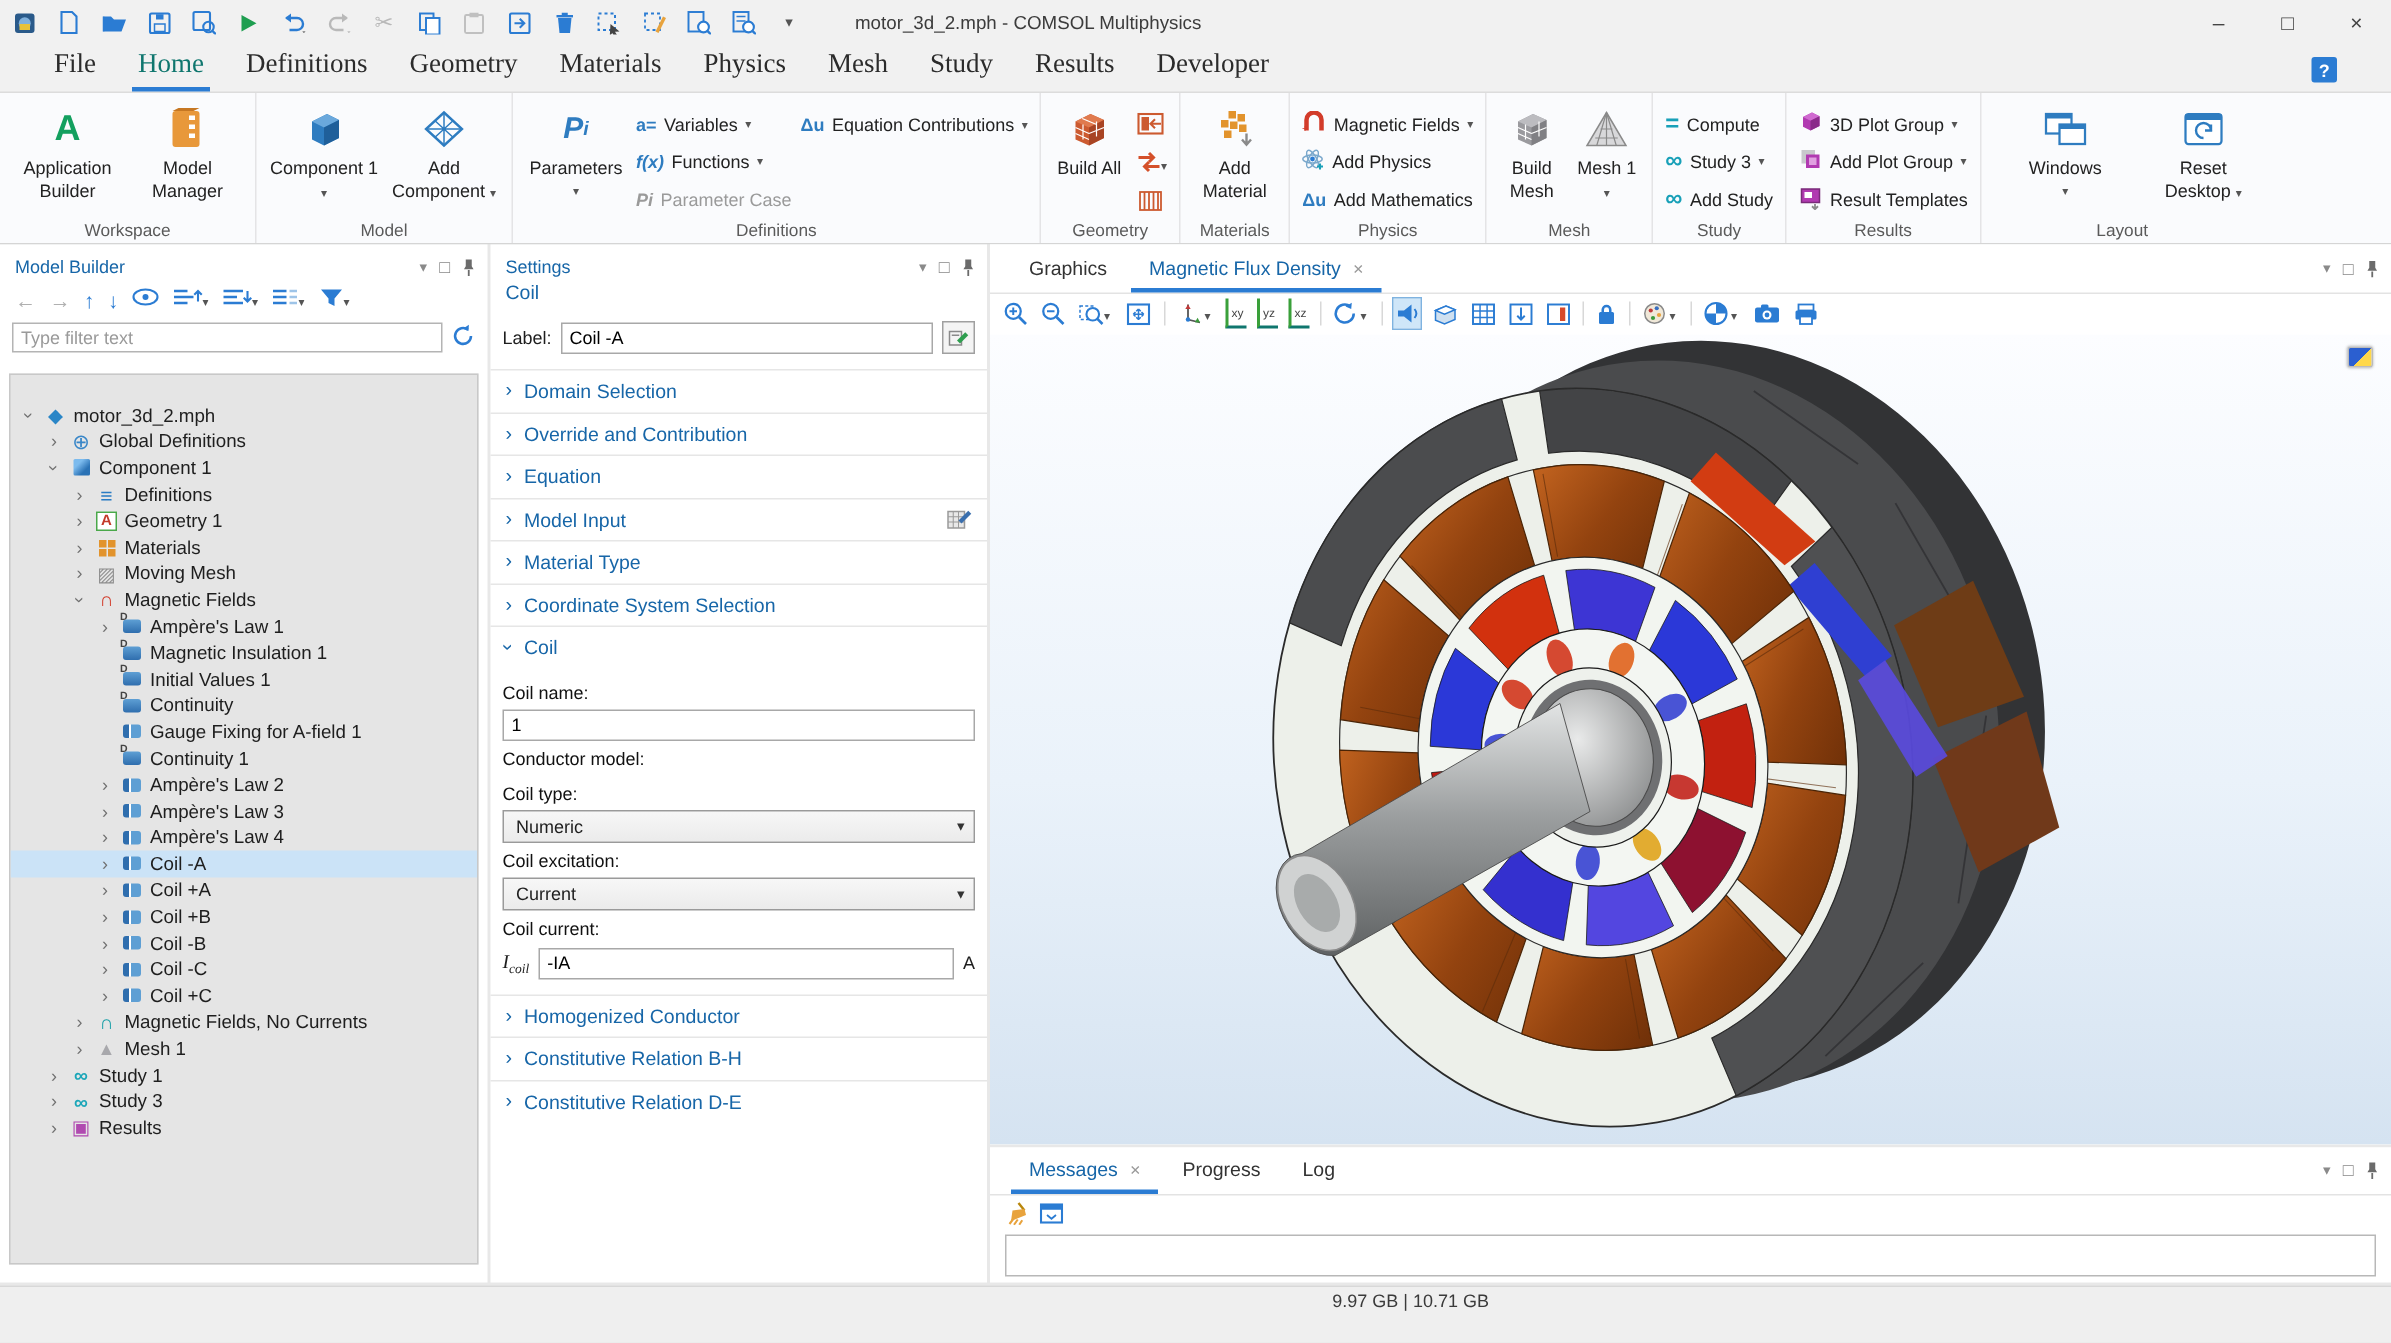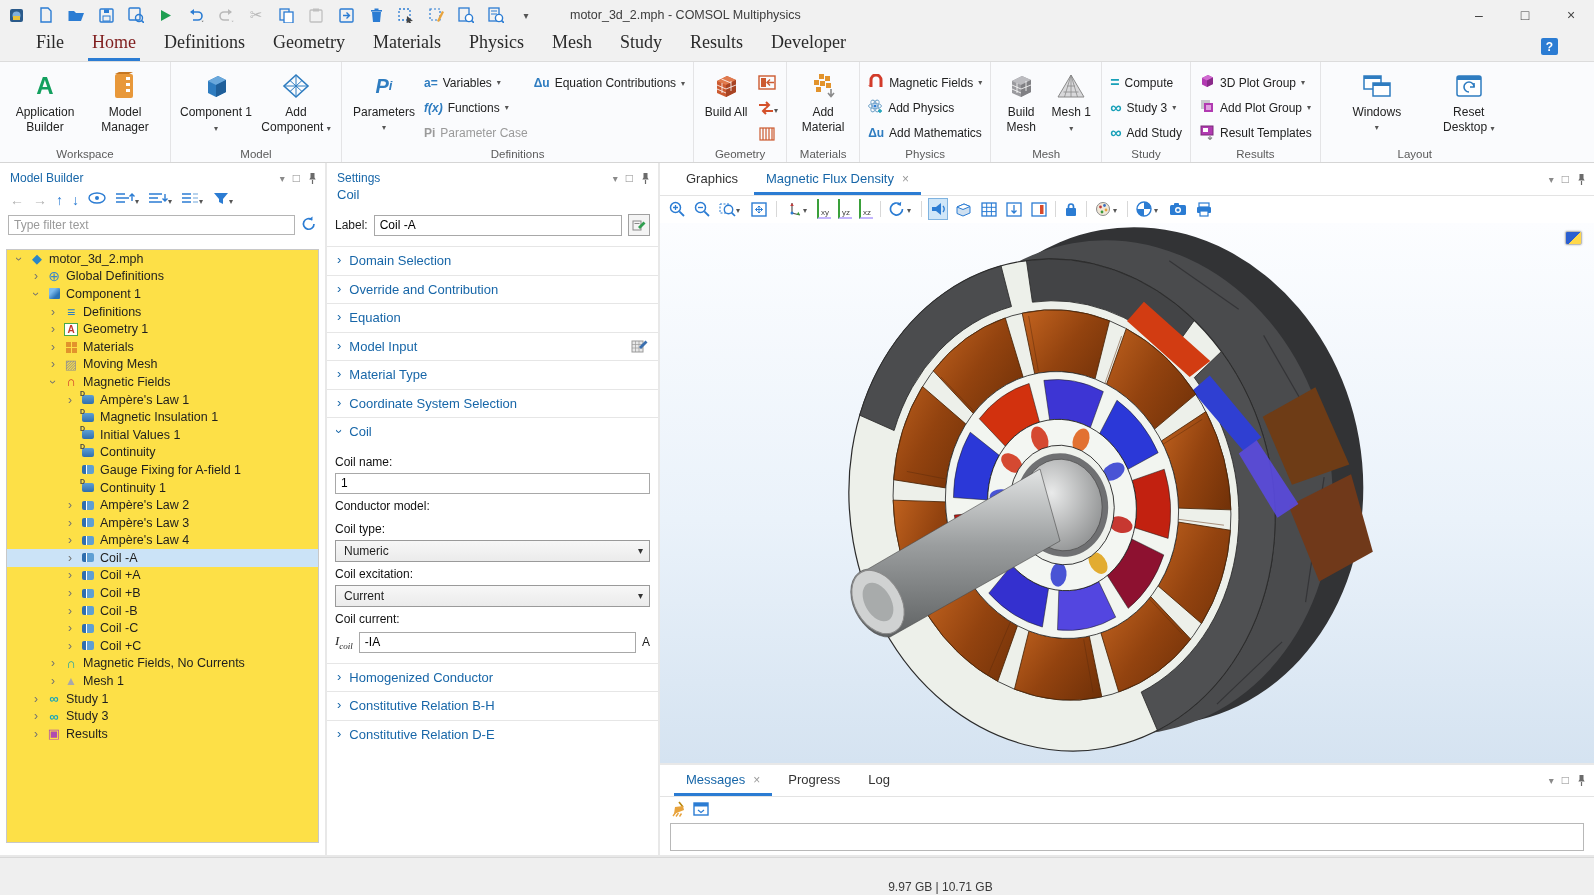--- a/index.html
+++ b/index.html
@@ -10,21 +10,21 @@
     display:flex; align-items:center; padding-left:6px; }
   .qat { display:flex; align-items:center; gap:10px; }
   .qbtn { width:20px; height:20px; display:flex; align-items:center; justify-content:center; }
   .title-text { margin-left:34px; color:#3c3c3c; font-size:12.5px; }
   .wctrl { position:absolute; right:0; top:0; height:30px; display:flex; }
   .wbtn { width:46px; height:30px; display:flex; align-items:center; justify-content:center; color:#444; font-size:14px; }
   
   #menubar { position:absolute; left:0; top:30px; width:1594px; height:32px; background:#f1f1f1;
     display:flex; align-items:flex-end; padding:0 0 0 22px; border-bottom:1px solid #dcdcdc; }
   .menu-item { padding:6px 14px 8px; font-size:18px; color:#2b2b2b; position:relative;font-family:Liberation Serif, serif; }
-  .menu-item.active { color:#7f1d1d; }
+  .menu-item.active { color:#0f766e; }
   .menu-item.active::after { content:""; position:absolute; left:10px; right:10px; bottom:0;
     height:3px; background:#2b7cd3; }
   .help-box { position:absolute; right:36px; top:38px; width:17px; height:17px; background:#2b7cd3;
     border-radius:2px; color:#fff; font-weight:bold; font-size:12px; display:flex; align-items:center; justify-content:center; }
   
   #ribbon { position:absolute; left:0; top:62px; width:1594px; height:101px; background:#fafbfd;
     border-bottom:1px solid #d5d5d5; display:flex; }
   .rgroup { position:relative; border-right:1px solid #e4e4e6; padding:6px 8px 18px; display:flex; gap:6px; }
   .rgroup-label { position:absolute; bottom:2px; left:0; right:0; text-align:center; color:#5a5a5a; font-size:11.5px; }
   .bigbtn { width:74px; display:flex; flex-direction:column; align-items:center; justify-content:flex-start;
@@ -53,21 +53,21 @@
   
   .mb-toolbar { display:flex; align-items:center; gap:9px; padding:6px 10px 4px; }
   .mb-toolbar .t { font-size:14px; }
   .arrow-gray { color:#b0b0b0; }
   .arrow-blue { color:#2b7cd3; }
   .filter-row { display:flex; align-items:center; gap:6px; padding:3px 8px; }
   .filter-row input { flex:1; height:20px; border:1px solid #b4b4b4; padding:0 5px; font-size:12px;
     font-family:"Liberation Sans", sans-serif; color:#333; }
   .filter-row input::placeholder { color:#9a9a9a; }
   #tree-box { position:absolute; left:6px; right:6px; top:86px; bottom:12px; border:1px solid #c8c8c8;
-    background:#fde047; overflow:hidden; padding-top:0; }
+    background:#e5e5e5; overflow:hidden; padding-top:18px; }
   .tree-row { display:flex; align-items:center; gap:4px; height:17.6px; white-space:nowrap; font-size:12.5px; }
   .tree-row.selected { background:#cbe3f7; }
   .tchev { width:12px; text-align:center; color:#707070; font-size:12px; flex:none; display:inline-block; }
   .tchev.exp { transform:rotate(90deg); }
   .ticon { width:16px; height:15px; display:inline-flex; align-items:center; justify-content:center; flex:none; position:relative; }
   .ticon[data-icon="model-file-icon"]::before { content:"◆"; color:#2a86c7; font-size:13px; }
   .ticon[data-icon="globe-icon"]::before { content:"⊕"; color:#3a87c8; font-size:14px; }
   .ticon[data-icon="component-icon"]::before { content:""; width:11px; height:11px; border-radius:1px;
     background:linear-gradient(135deg,#7cbbee 30%,#2a72b5 70%); }
   .ticon[data-icon="definitions-icon"]::before { content:"≡"; color:#2a7cc4; font-weight:bold; font-size:14px; }
@@ -113,32 +113,32 @@
   .gtab-bar { height:33px; display:flex; align-items:flex-end; padding-left:12px; border-bottom:1px solid #e3e3e3;
     background:#fff; position:relative; }
   .gtab { padding:7px 14px 9px; font-size:13px; color:#333; position:relative; display:flex; gap:8px; align-items:center; }
   .gtab.active { color:#1766a8; }
   .gtab.active::after { content:""; position:absolute; left:2px; right:2px; bottom:0; height:3px; background:#2b7cd3; }
   .gtab .x { color:#9a9a9a; font-size:12px; }
   .gtoolbar { height:26px; display:flex; align-items:center; gap:7px; padding:0 8px; background:#fff; }
   .gdiv { width:1px; height:16px; background:#d8d8d8; }
   .gbtn { height:20px; display:flex; align-items:center; justify-content:center; padding:0 1px; }
   .gbtn.active { background:#cfe6f8; outline:1px solid #7fb3e0; }
-  .axisbox { font-size:8px; color:#444; border-bottom:2px solid #c4b5fd; border-left:2px solid #3aa03a;
-    padding:1px 2px 0; line-height:1;align-items:flex-end; }
+  .axisbox { font-size:8px; color:#444; border-bottom:2px solid #0f766e; border-left:2px solid #3aa03a;
+    padding:1px 2px 0; line-height:1; }
   #gview { position:absolute; left:0; top:60px; width:934px; height:540px; }
   .mini-plot { position:absolute; right:12px; top:8px; width:17px; height:14px; border:1px solid #bbb; border-radius:2px;
     background:linear-gradient(135deg,#2b5fd0 55%,#ffd84a 55%); box-shadow:0 0 2px rgba(0,0,0,.3); }
   
   .msg-toolbar { display:flex; align-items:center; gap:8px; padding:4px 10px 2px; }
   .msg-box { position:absolute; left:10px; right:10px; top:58px; height:28px; border:1px solid #b8b8b8; background:#fff; }
   
   #statusbar { position:absolute; left:0; top:857px; width:1594px; height:38px; background:#efefef;
     border-top:1px solid #d8d8d8; }
-  #statusbar .mem { position:absolute; left:59%; top:22px; transform:translateX(-50%); color:#3a3a3a; }
+  #statusbar .mem { position:absolute; left:59%; top:2px; transform:translateX(-50%); color:#3a3a3a; }
   svg text { font-family:"Liberation Sans", sans-serif; }
 </style>
 </head>
 <body>
 
 <div id="titlebar">
   <div class="qat">
     <span class="qbtn">
       <svg width="15" height="15">
           <rect x="1" y="1" width="13" height="13" rx="2" fill="#2a5a8a"></rect>
@@ -324,21 +324,21 @@
         <span class="glyph-blue">a=</span>
         <span>Variables</span>
           <span class="dd">▾</span>
       </div>
       <div class="smallbtn">
         <span class="glyph-blue" style="font-style:italic">f(x)</span>
         <span>Functions</span>
           <span class="dd">▾</span>
       </div>
       <div class="smallbtn disabled">
-        <span class="glyph-gray" style="">Pi</span>
+        <span class="glyph-gray" style="font-style:italic">Pi</span>
         <span>Parameter Case</span>
       </div>
     </div>
     <div class="smallcol">
       <div class="smallbtn">
         <span class="glyph-blue">Δu</span>
         <span>Equation Contributions</span>
           <span class="dd">▾</span>
       </div>
     </div>

